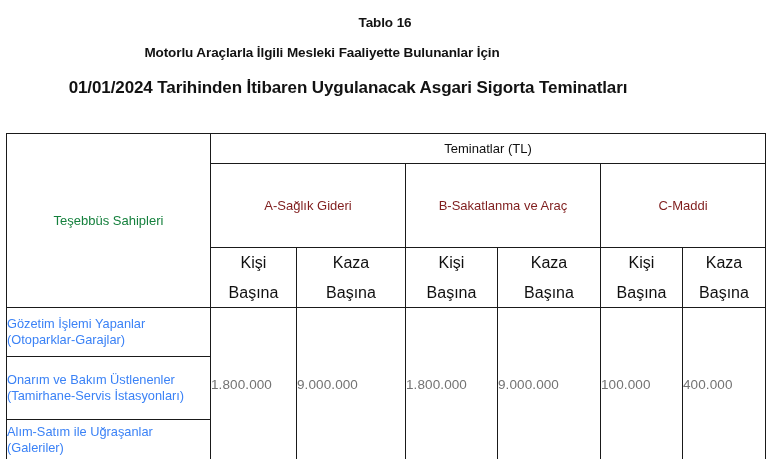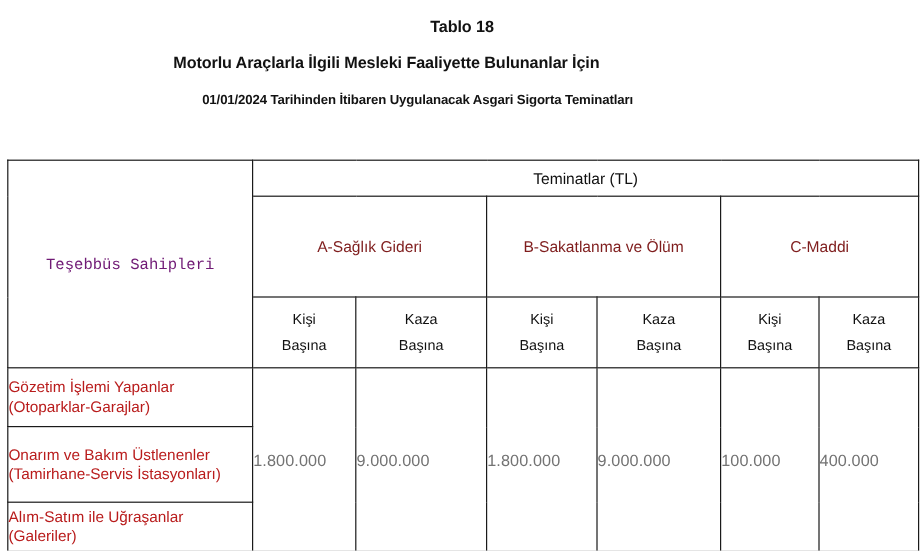--- a/index.html
+++ b/index.html
@@ -41,21 +41,21 @@
     font-size: 13.5px;
   }
   .title-2 {
     position: absolute;
     left: 0; top: 45px; width: 644px;
     font-size: 13.5px;
   }
   .title-3 {
     position: absolute;
     left: 0; top: 78px; width: 696px;
-    font-size: 11px;
+    font-size: 17px;
   }
 
   
   #tbl {
     position: absolute;
     left: 6px;
     top: 133px;
     width: 759px;
     height: 323px;
     border-collapse: collapse;
@@ -75,56 +75,55 @@
     font-size: 13px;
     color: #101010;
     height: 29px;
   }
   .h-cat {
     font-size: 13px;
     color: #7f1d1d;
     height: 83px;
   }
   .h-sub {
-    font-size: 12px;
+    font-size: 16px;
     color: #101010;
     height: 58px;
     line-height: 1.85;
   }
   .h-sub .sub-l1 { display: block; }
   .h-sub .sub-l2 { display: block; }
 
   .corner-cell {
     font-size: 13px;
-    color: #701a75;
+    color: #15803d;
     text-align: center;
-    font-family: Liberation Mono, monospace;
   }
 
   .row-label {
     font-size: 12.8px;
-    color: #b91c1c;
+    color: #3b82f6;
     line-height: 1.28;
     padding: 3px 4px 3px 7px;
     text-align: left;
   }
   .value-cell {
     font-size: 13.5px;
     color: #737373;
     text-align: left;
     letter-spacing: 0.1px;
   }
 </style>
 </head>
 <body>
 
 <div id="page">
 
   <div class="title-block">
-    <div class="title-line title-1">Tablo 18</div>
+    <div class="title-line title-1">Tablo 16</div>
     <div class="title-line title-2">Motorlu Araçlarla İlgili Mesleki Faaliyette Bulunanlar İçin</div>
     <div class="title-line title-3">01/01/2024 Tarihinden İtibaren Uygulanacak Asgari Sigorta Teminatları</div>
   </div>
 
   <table id="tbl">
     <colgroup>
       <col style="width:204px">
       <col style="width:86px">
       <col style="width:109px">
       <col style="width:92px">
@@ -140,21 +139,21 @@
         <td colspan="6" class="h-top c-center">
           <span>Teminatlar (TL)</span>
         </td>
       </tr>
 
       <tr>
         <td colspan="2" class="h-cat c-center">
           <span>A-Sağlık Gideri</span>
         </td>
         <td colspan="2" class="h-cat c-center">
-          <span>B-Sakatlanma ve Ölüm</span>
+          <span>B-Sakatlanma ve Araç</span>
         </td>
         <td colspan="2" class="h-cat c-center">
           <span>C-Maddi</span>
         </td>
       </tr>
 
       <tr>
         <td class="h-sub c-center">
           <span class="sub-l1">Kişi</span>
           <span class="sub-l2">Başına</span>

